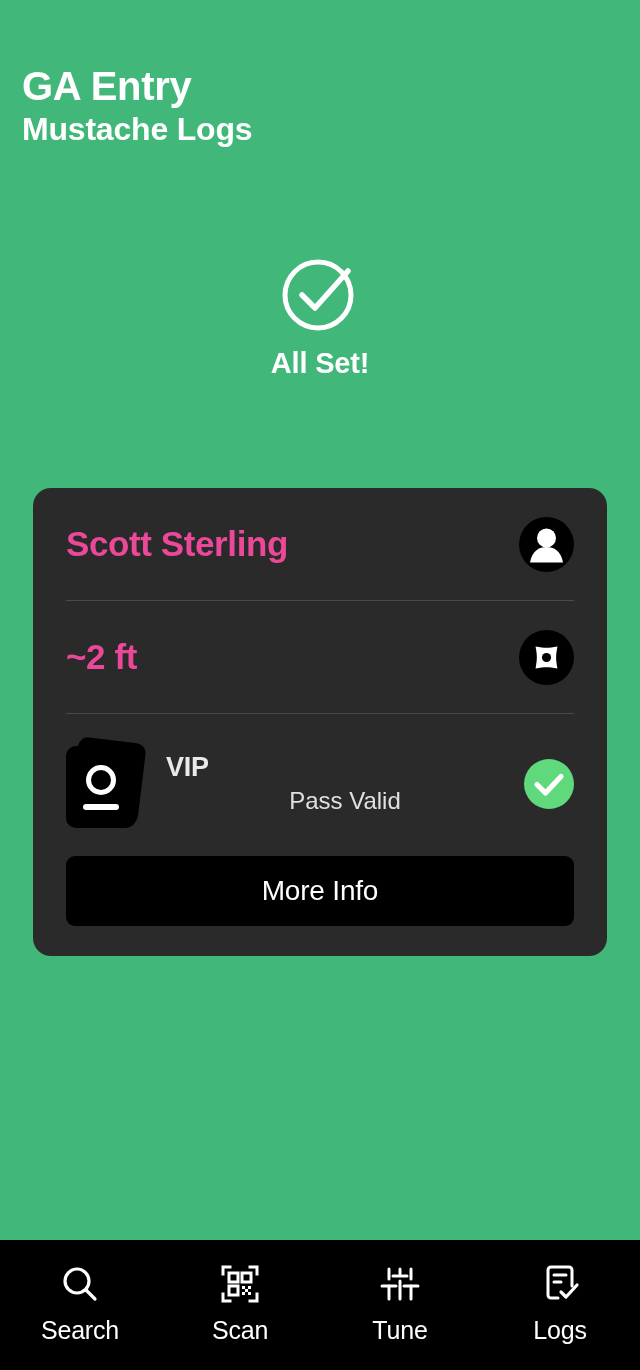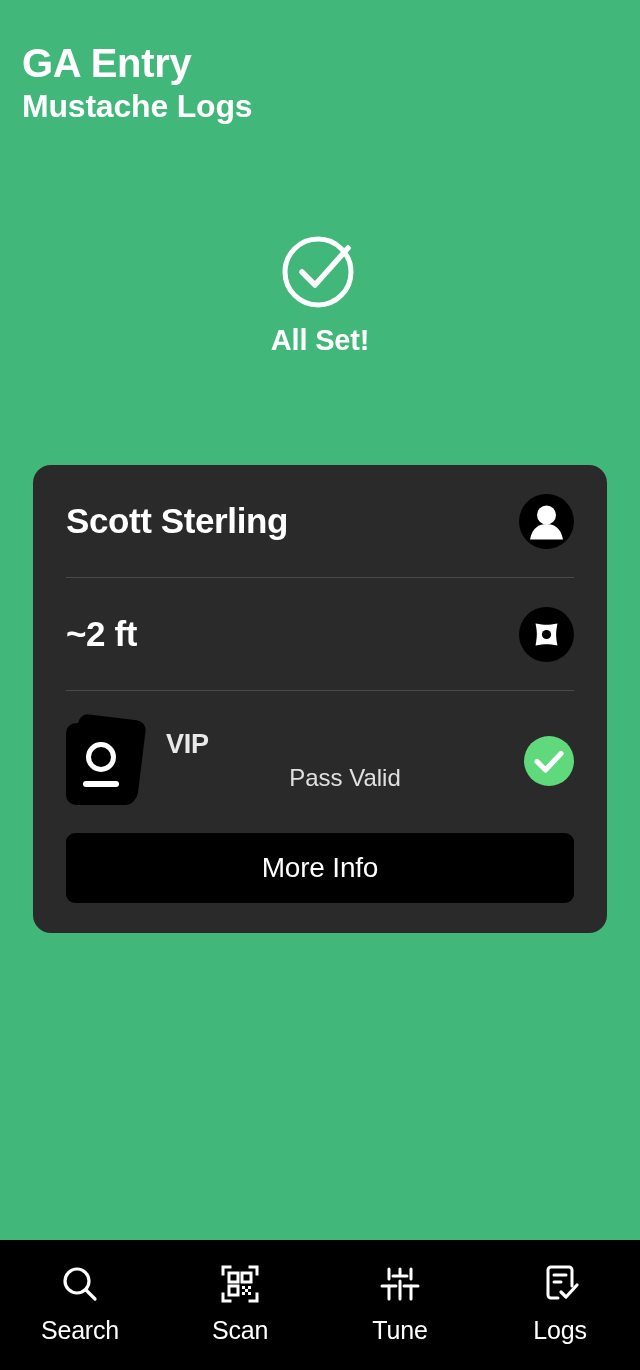--- a/index.html
+++ b/index.html
@@ -20,20 +20,21 @@
     position: absolute;
     inset: 0;
     display: flex;
     flex-direction: column;
     background: #41b87a;
   }
 
   
   .header {
     padding: 40px 0 0 22px;
+    margin-top: 23px;
   }
   .header .title {
     color: #ffffff;
     font-size: 40px;
     font-weight: bold;
     line-height: 1.15;
     letter-spacing: -0.3px;
   }
   .header .subtitle {
     color: #ffffff;
@@ -74,21 +75,21 @@
   .card-row {
     display: flex;
     align-items: center;
     justify-content: space-between;
   }
 
   .row-person { height: 112px; }
   .row-distance { height: 112px; text-align: center; }
 
   .row-title {
-    color: #ffffff;
+    color: #ec4899;
     font-size: 35px;
     font-weight: bold;
     letter-spacing: -0.4px;
   }
 
   .circle-badge {
     width: 55px;
     height: 55px;
     border-radius: 50%;
     background: #000000;

